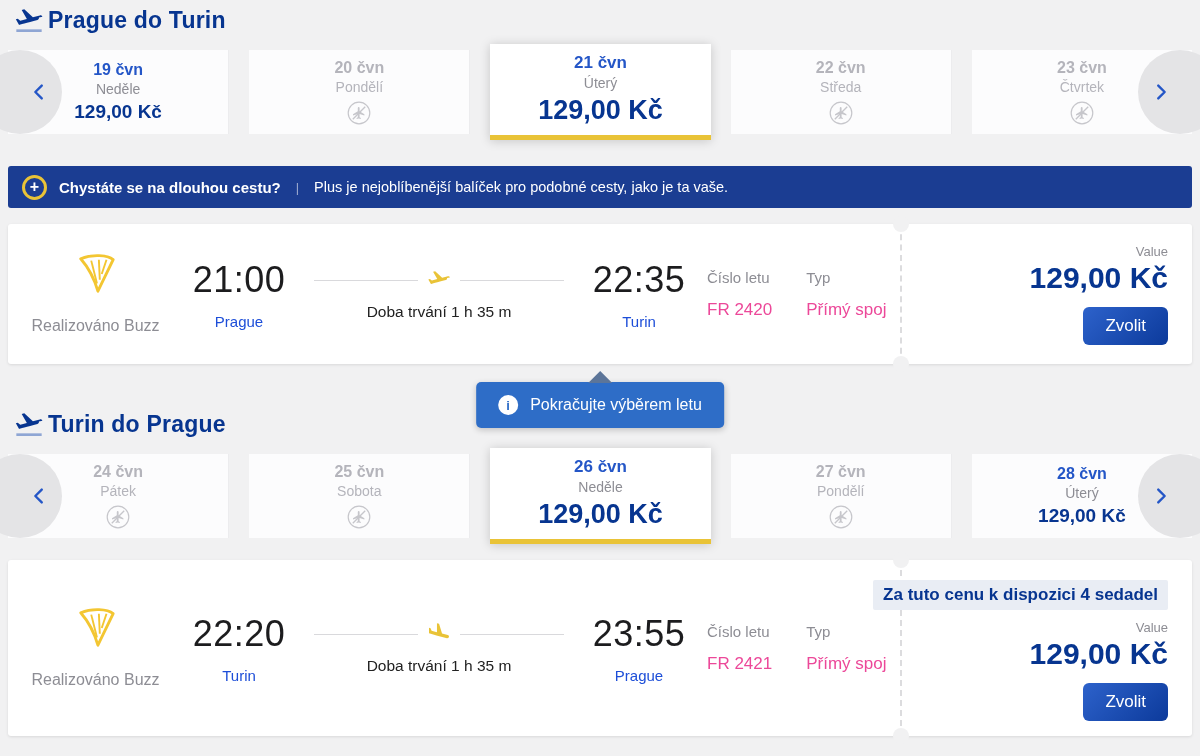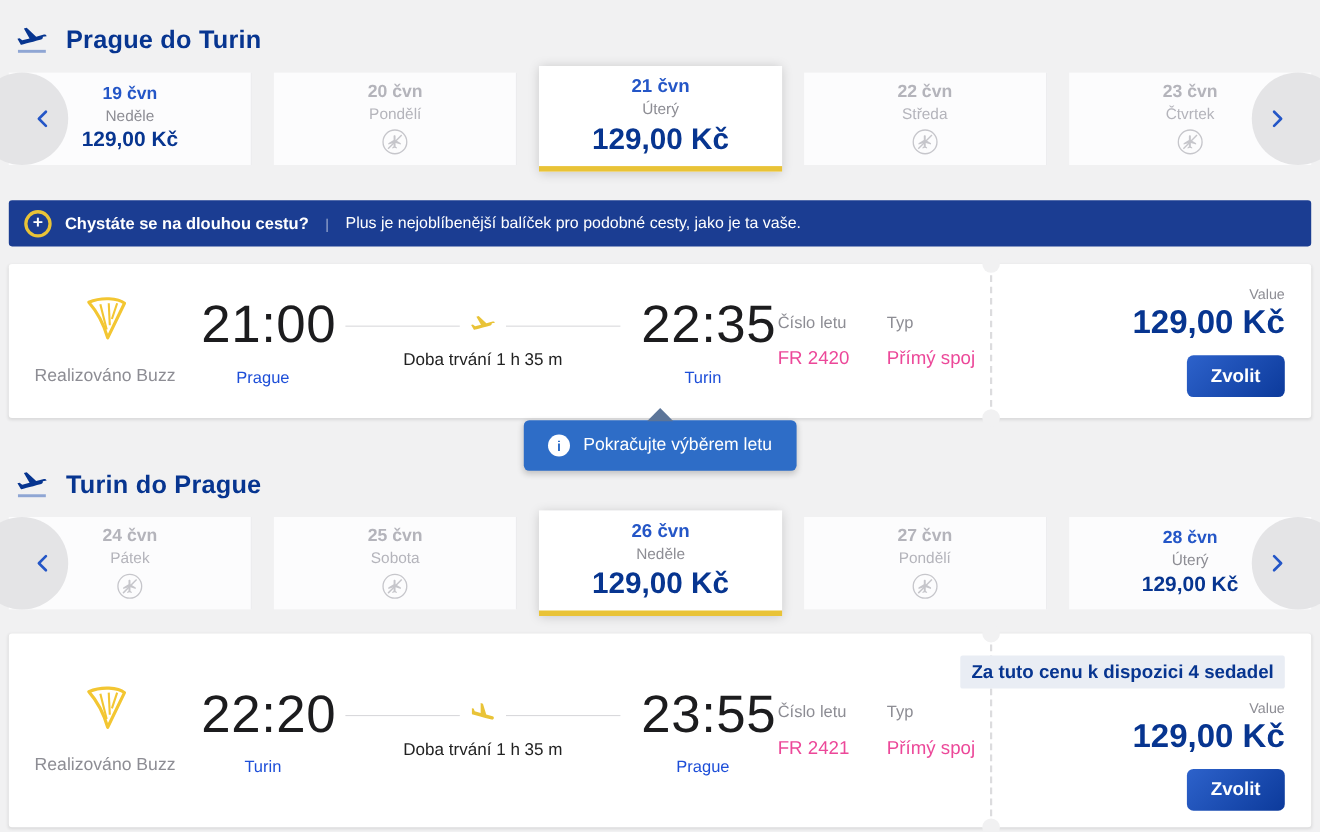--- a/index.html
+++ b/index.html
@@ -6,21 +6,21 @@
   html,body { margin:0; padding:0; }
   body {
     width:1200px; height:756px; overflow:hidden;
     background:#f1f1f2;
     font-family:"Liberation Sans", sans-serif;
     color:#1c1c1e;
   }
   .page { position:relative; width:1200px; height:756px; padding:0 8px; overflow:hidden; }
 
   
-  .journey-header { display:flex; align-items:center; gap:14px; padding:20px 4px 6px; }
+  .journey-header { display:flex; align-items:center; gap:2px; padding:4px 4px 6px; }
   .journey-header.second { margin-top:44px; padding-top:0; }
   .jh-icon { width:34px; height:32px; flex:0 0 auto; }
   .journey-title { margin:0; font-size:23px; font-weight:700; color:#073590; letter-spacing:.2px; }
 
   
   .date-strip { position:relative; display:flex; align-items:center; height:96px; margin-top:2px;gap:20px; }
   .date-cell {
     flex:1 1 0; height:84px; background:#fcfcfd; border-right:1px solid #ececee;
     display:flex; flex-direction:column; align-items:center; justify-content:center; gap:2px;
     cursor:pointer;
@@ -66,21 +66,21 @@
   .flight-card {
     position:relative; display:flex; align-items:stretch; margin-top:16px;
     background:#fff; border-radius:3px; box-shadow:0 1px 3px rgba(0,0,0,.10); height:140px;
   }
   .flight-card.tall { height:176px; }
   .fc-main { flex:1; display:flex; align-items:center; }
   .op-col  { width:175px; display:flex; flex-direction:column; align-items:center; gap:22px; }
   .op-logo { width:46px; height:42px; }
   .op-name { font-size:16px; color:#8d8d94; }
   .time-col { width:112px; text-align:center; }
-  .time { font-size:48px; color:#1c1c1e; letter-spacing:.5px; }
+  .time { font-size:36px; color:#1c1c1e; letter-spacing:.5px; }
   .city { font-size:15px; color:#1d4ed8; margin-top:12px; }
   .dur-col { flex:1; display:flex; flex-direction:column; align-items:center; padding:0 10px; }
   .dur-line { display:flex; align-items:center; width:100%; max-width:250px; }
   .dur-line .seg { flex:1; height:1px; background:#d9d9dc; }
   .dur-line svg { width:26px; height:26px; margin:0 8px; flex:0 0 auto; }
   .dur-text { font-size:15.5px; color:#222; margin-top:10px; }
   .meta-col { width:205px; display:flex; gap:34px; padding-left:12px; }
   .meta-label { font-size:15px; color:#8d8d94; }
   .meta-value { font-size:17px; color:#ec4899; margin-top:14px; white-space:nowrap; }
 
@@ -93,21 +93,21 @@
   .notch.top { top:-8px; } .notch.bottom { bottom:-8px; }
   .seats-badge {
     background:#e9edf4; color:#073590; font-weight:700; font-size:17px;
     padding:5px 10px; border-radius:2px; margin-bottom:10px; margin-top:2px; white-space:nowrap;
   }
   .fare-label { font-size:13px; color:#8d8d94; }
   .fare-price { font-size:30px; font-weight:700; color:#073590; margin-top:2px; }
   .select-btn {
     margin-top:12px; border:none; border-radius:6px;
     background:linear-gradient(135deg,#2d62cb,#0c3a9b);
-    color:#fff; font-weight:700; font-size:17px; padding:9px 22px;
+    color:#fff; font-weight:400; font-size:17px; padding:9px 22px;
     cursor:pointer; font-family:inherit;
   }
 
   
   .tooltip {
     position:absolute; left:50%; top:382px; transform:translateX(-50%);
     background:#2e6dc7; color:#fff; border-radius:5px;
     display:flex; align-items:center; gap:12px; padding:13px 22px;
     z-index:5; box-shadow:0 2px 6px rgba(0,0,0,.2); white-space:nowrap;
   }

